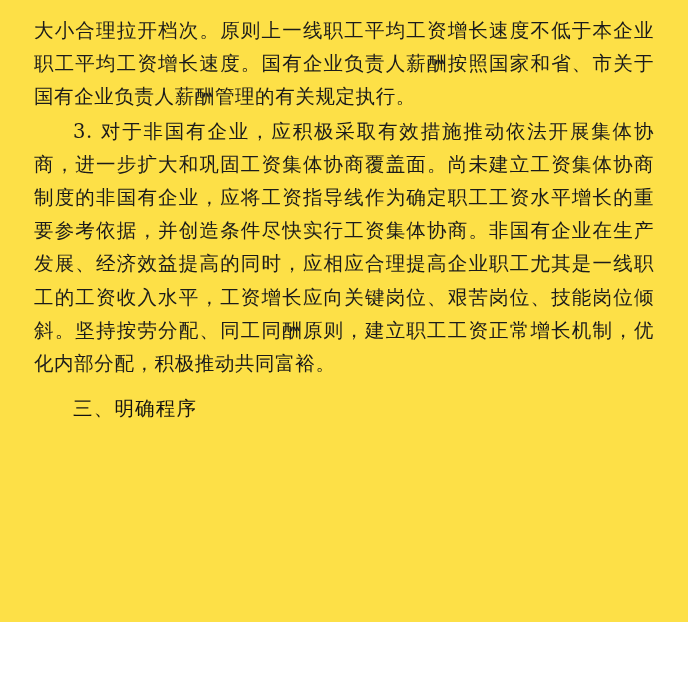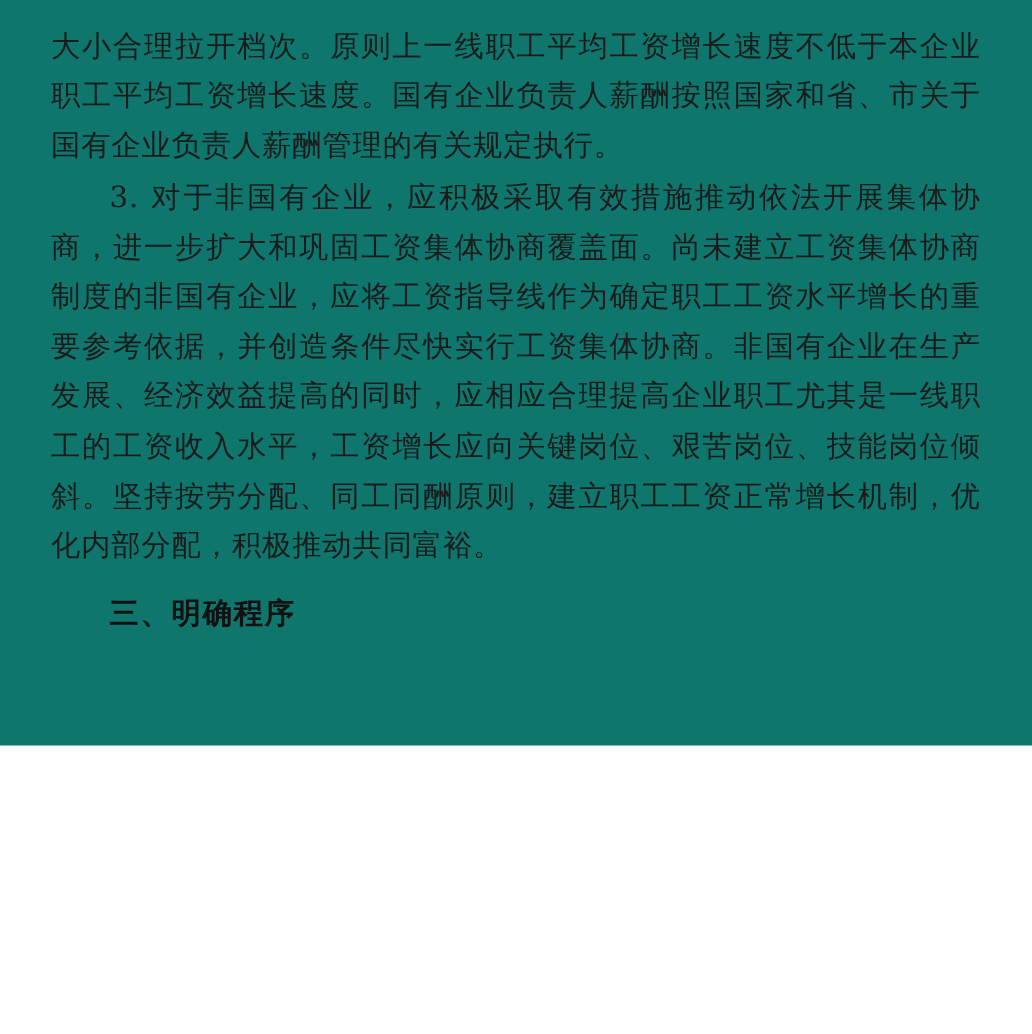--- a/index.html
+++ b/index.html
@@ -9,22 +9,22 @@
   }
   body {
     width: 688px;
     height: 689px;
     overflow: hidden;
     font-family: "DejaVu Serif", serif;
   }
   .page {
     position: relative;
     width: 688px;
-    height: 497px;
-    background: #0f766e;
+    height: 622px;
+    background: #fde047;
     padding: 0;
     box-sizing: border-box;
   }
   .doc-body {
     padding: 14px 34px 0 34px;
     box-sizing: border-box;
   }
   .para {
     font-size: 19.5px;
     line-height: 33.2px;
@@ -36,21 +36,21 @@
     font-family: "DejaVu Serif", serif;
     font-weight: 400;
   }
   .indent {
     text-indent: 39px;
   }
   .heading {
     font-size: 19.5px;
     line-height: 33.2px;
     color: #111111;
-    font-weight: bold;
+    font-weight: normal;
     letter-spacing: 1.2px;
     text-indent: 39px;
     margin: 6px 0 2px 0;
     font-family: "DejaVu Sans", sans-serif;
   }
   .spacer-sm { height: 5px; }
 </style>
 </head>
 <body>
 

